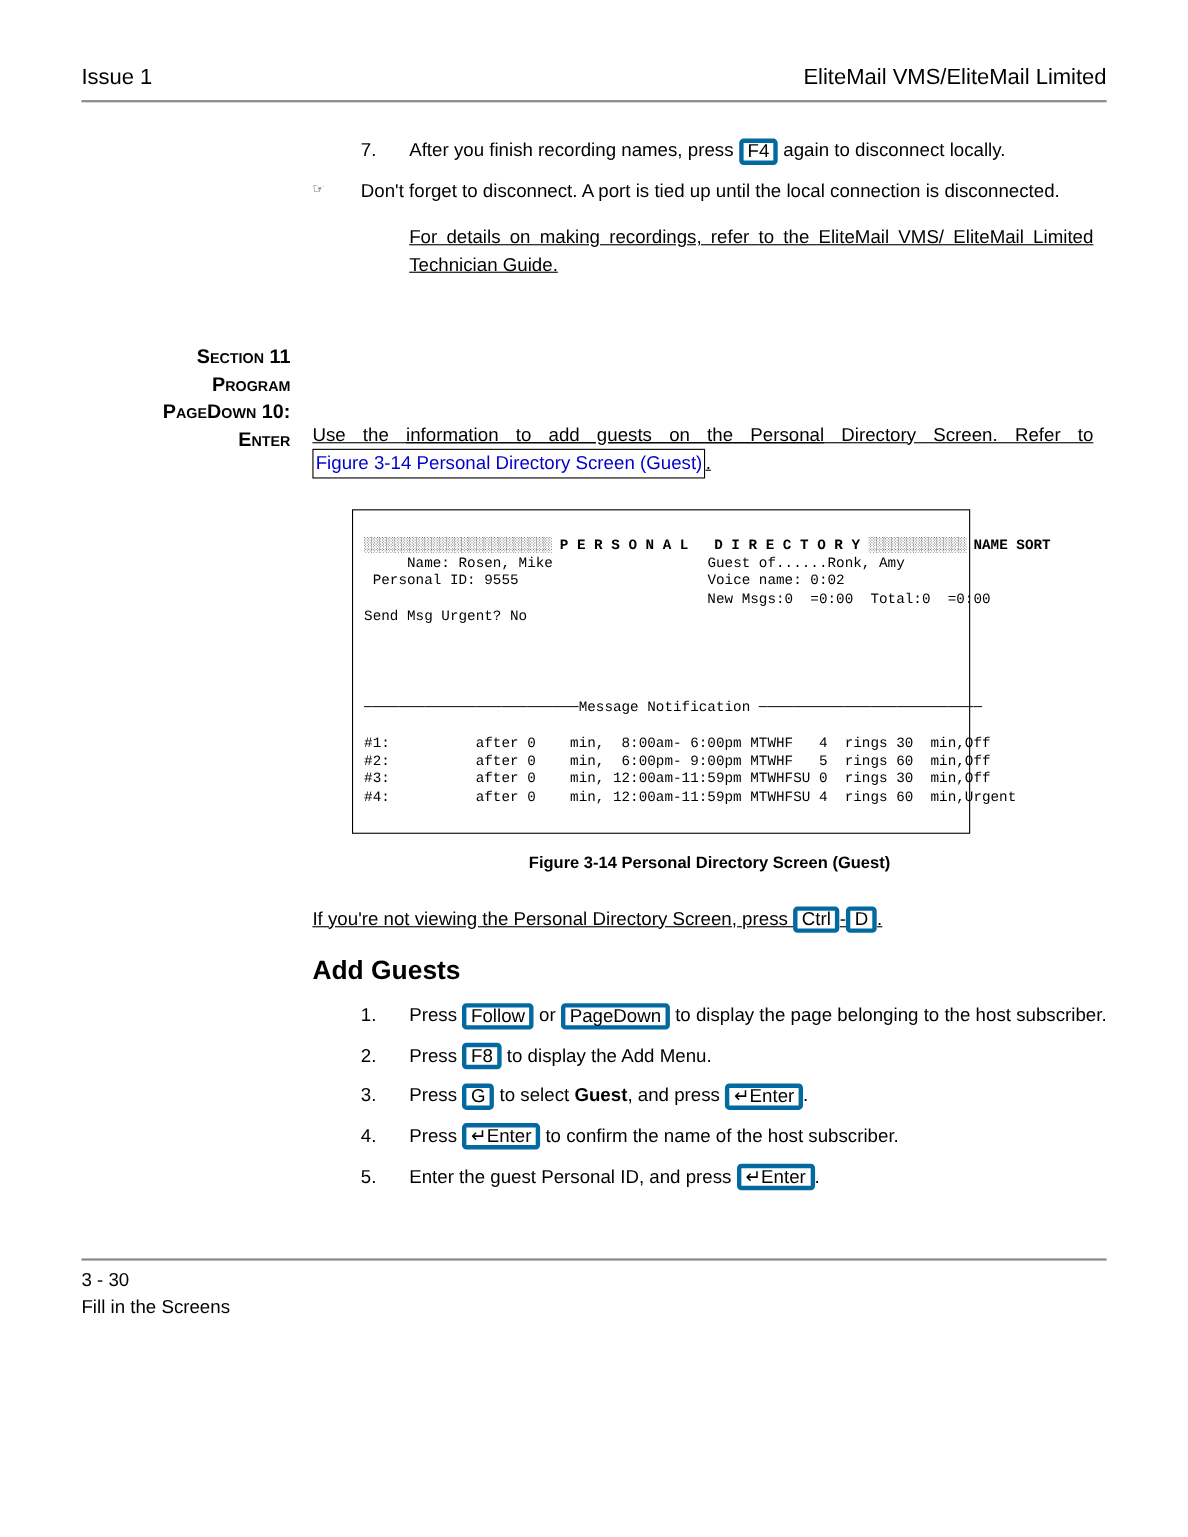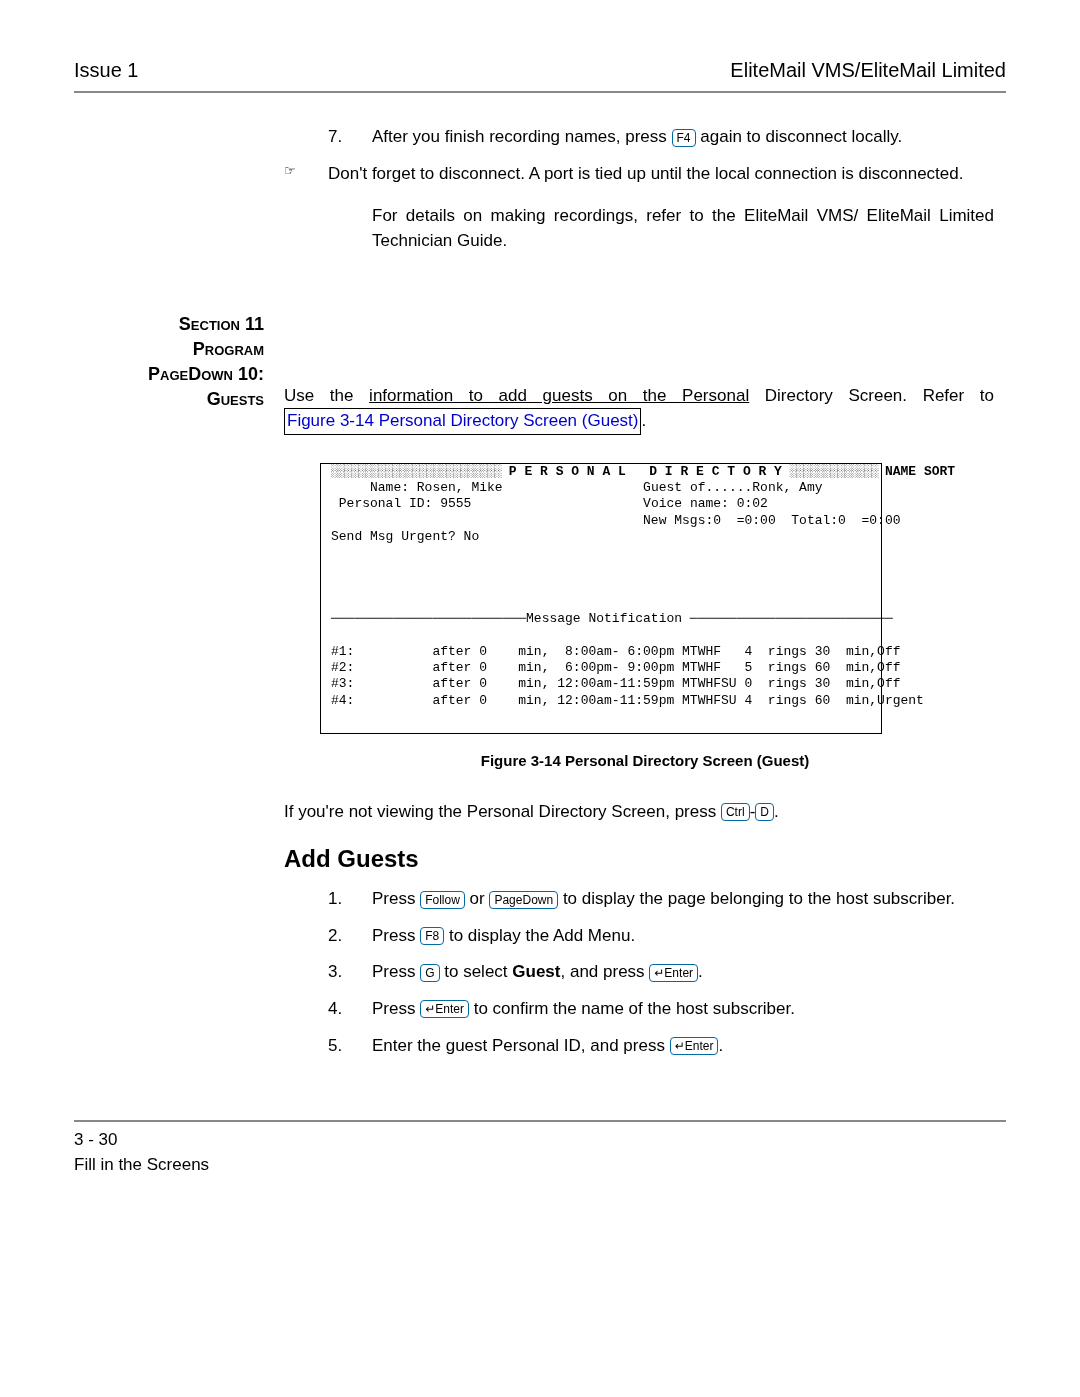--- a/index.html
+++ b/index.html
@@ -55,58 +55,59 @@
   }
   .noteicon {
     width: 44px;
     flex-shrink: 0;
     margin-left: 0;
     font-size: 13px;
   }
   .para {
     margin: 8px 12px 18px 0;
     text-align: justify;
+    text-decoration: underline;
   }
   .indent {
     margin-left: 88px;
   }
   .sectionhead {
     font-variant: small-caps;
     font-weight: bold;
     font-size: 18px;
     line-height: 1.4;
     text-align: right;
   }
   .key {
     display: inline-block;
-    border: 1px solid #0369a1;
+    border: 4px solid #0369a1;
     border-radius: 4px;
     padding: 0 4px;
-    font-size: 12px;
+    font-size: 17px;
     line-height: 16px;
     vertical-align: middle;
     font-family: Arial, sans-serif;
     background: #fff;
   }
   a.figlink {
     color: #0000cc;
     text-decoration: none;
   }
   .link-outline {
     border: 1px solid #000;
     padding: 0 2px;
     display: inline-block;
   }
   .underline {
     text-decoration: underline;
   }
   .figure-box {
     margin: 28px 0 10px 36px;
     border: 1px solid #000;
-    padding: 0 10px 24px 10px;
+    padding: 24px 10px 24px 10px;
     font-family: "Courier New", monospace;
     font-size: 13px;
     line-height: 1.25;
     white-space: pre;
     width: 540px;
   }
   .fig-title {
     text-align: center;
     font-weight: bold;
     font-size: 15px;
@@ -161,21 +162,21 @@
       <div class="para indent">For details on making recordings, refer to the EliteMail VMS/ EliteMail Limited Technician Guide.</div>
     </div>
   </div>
 
   <div class="two-col" style="margin-top:40px;">
     <div class="left">
       <div class="sectionhead">
         <span>Section 11</span><br>
         <span>Program</span><br>
         <span>PageDown 10:</span><br>
-        <span>Guests</span>
+        <span>Enter</span>
       </div>
     </div>
     <div class="right">
       <div style="height:72px;"></div>
       <div class="para" style="margin-top:0;">
         <span>Use the </span><span class="underline">information to add guests on the Personal</span><span> Directory Screen. Refer to </span><span class="link-outline"><a class="figlink" href="#">Figure 3-14 Personal Directory Screen (Guest)</a></span><span>.</span>
       </div>
 
       <div class="figure-box"><span class="hatch">░░░░░░░░░░░░░░░░░░░░░░░░░</span><b> P E R S O N A L   D I R E C T O R Y </b><span class="hatch">░░░░░░░░░░░░░ </span><b>NAME SORT</b>
 <span>     Name: Rosen, Mike</span>                  <span>Guest of......Ronk, Amy</span>

